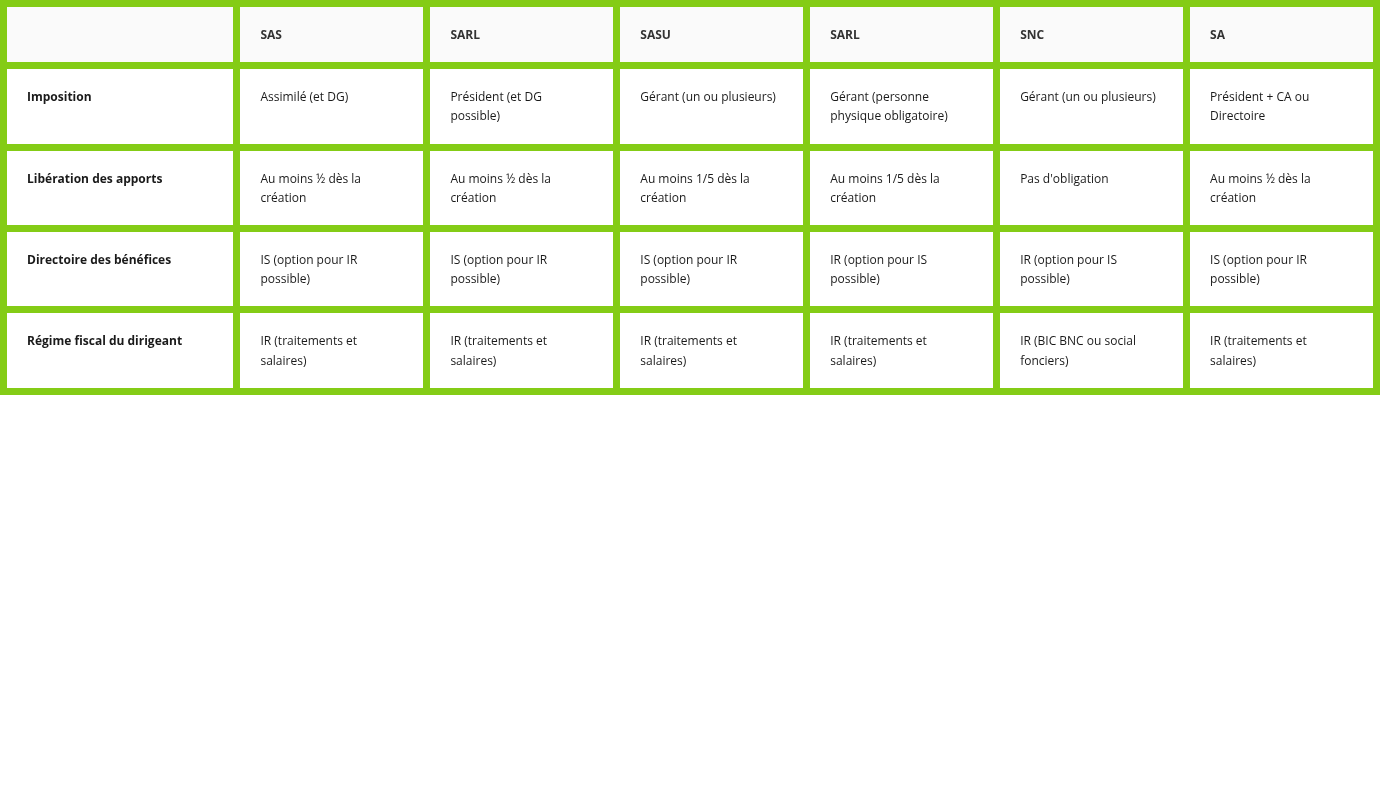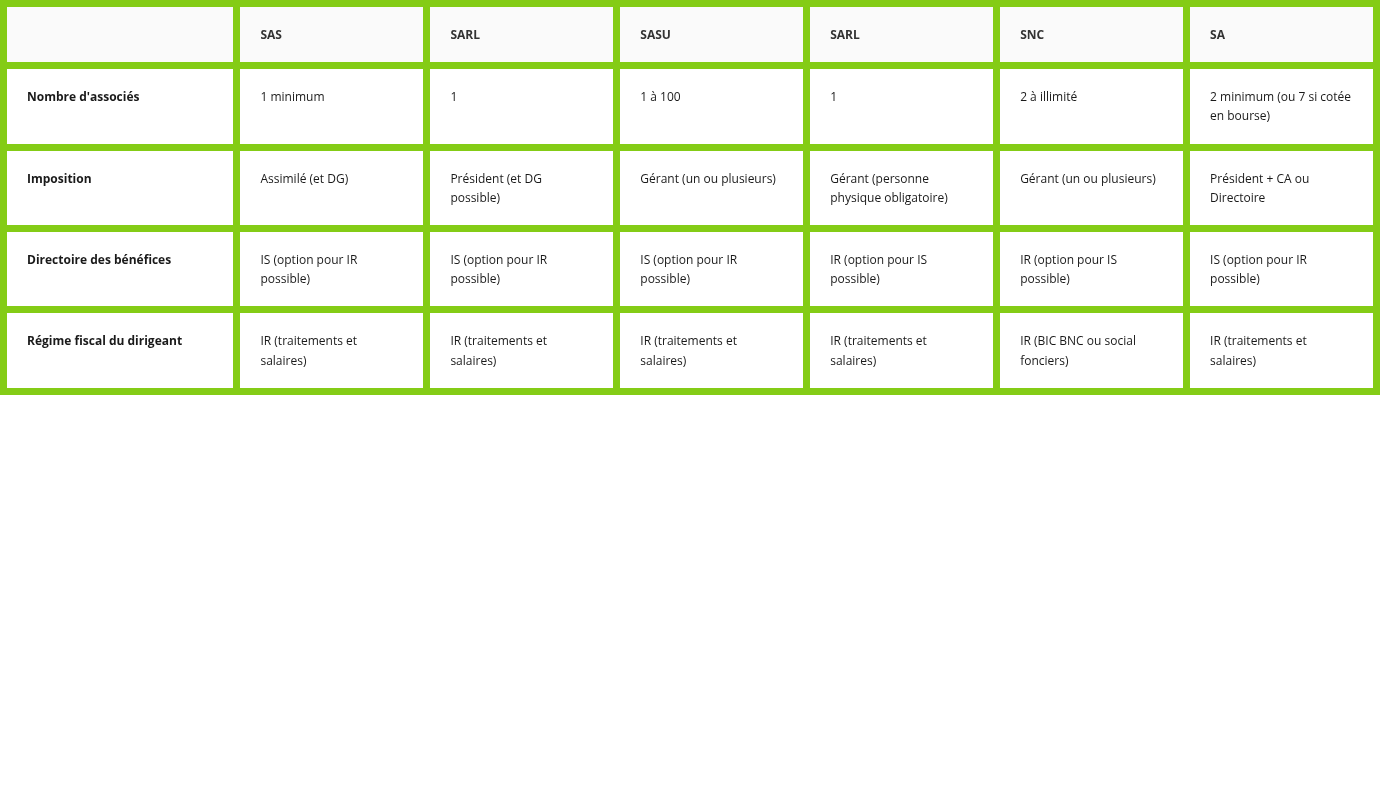--- a/index.html
+++ b/index.html
@@ -69,36 +69,36 @@
       <th>SAS</th>
       <th>SARL</th>
       <th>SASU</th>
       <th>SARL</th>
       <th>SNC</th>
       <th>SA</th>
     </tr>
   </thead>
   <tbody>
     <tr>
-      <th>Nombre d'associés</th>
-      <td>1 minimum</td>
-      <td>1</td>
-      <td>1 à 100</td>
-      <td>1</td>
-      <td>2 à illimité</td>
-      <td>2 minimum (ou 7 si cotée en bourse)</td>
-    </tr>
-    <tr>
       <th>Imposition</th>
       <td>Assimilé (et DG)</td>
       <td>Président (et DG possible)</td>
       <td>Gérant (un ou plusieurs)</td>
       <td>Gérant (personne physique obligatoire)</td>
       <td>Gérant (un ou plusieurs)</td>
       <td>Président + CA ou Directoire</td>
+    </tr>
+    <tr>
+      <th>Libération des apports</th>
+      <td>Au moins ½ dès la création</td>
+      <td>Au moins ½ dès la création</td>
+      <td>Au moins 1/5 dès la création</td>
+      <td>Au moins 1/5 dès la création</td>
+      <td>Pas d'obligation</td>
+      <td>Au moins ½ dès la création</td>
     </tr>
     <tr>
       <th>Directoire des bénéfices</th>
       <td>IS (option pour IR possible)</td>
       <td>IS (option pour IR possible)</td>
       <td>IS (option pour IR possible)</td>
       <td>IR (option pour IS possible)</td>
       <td>IR (option pour IS possible)</td>
       <td>IS (option pour IR possible)</td>
     </tr>

